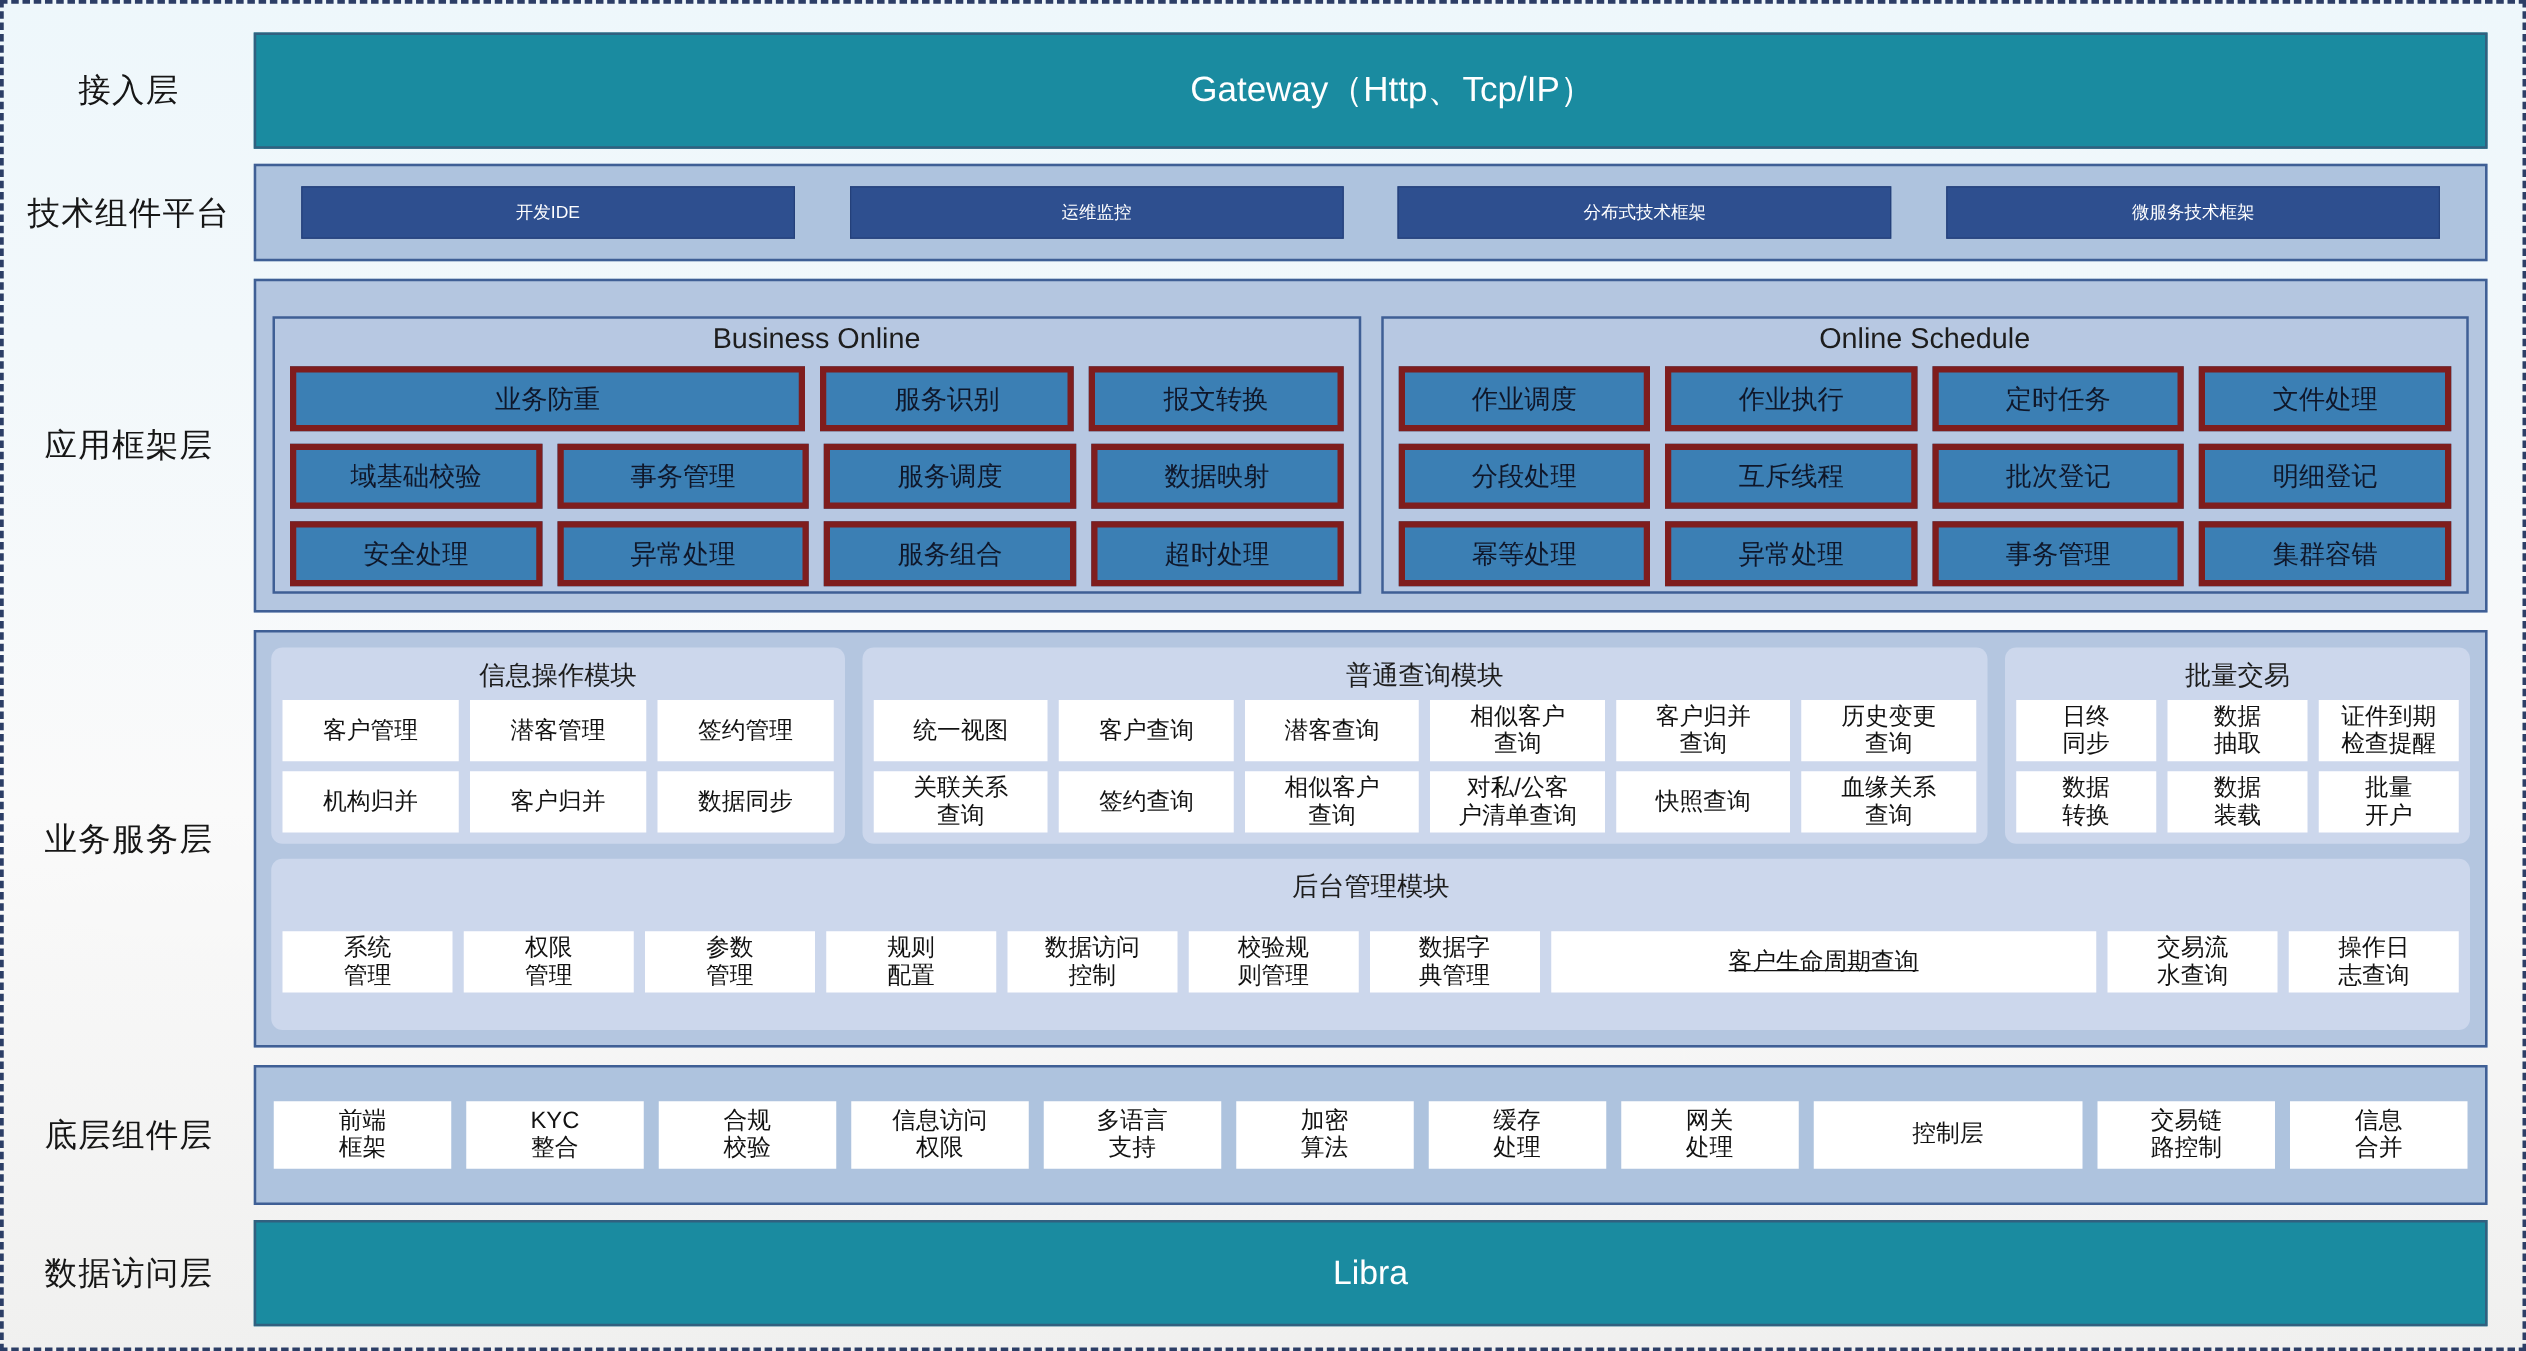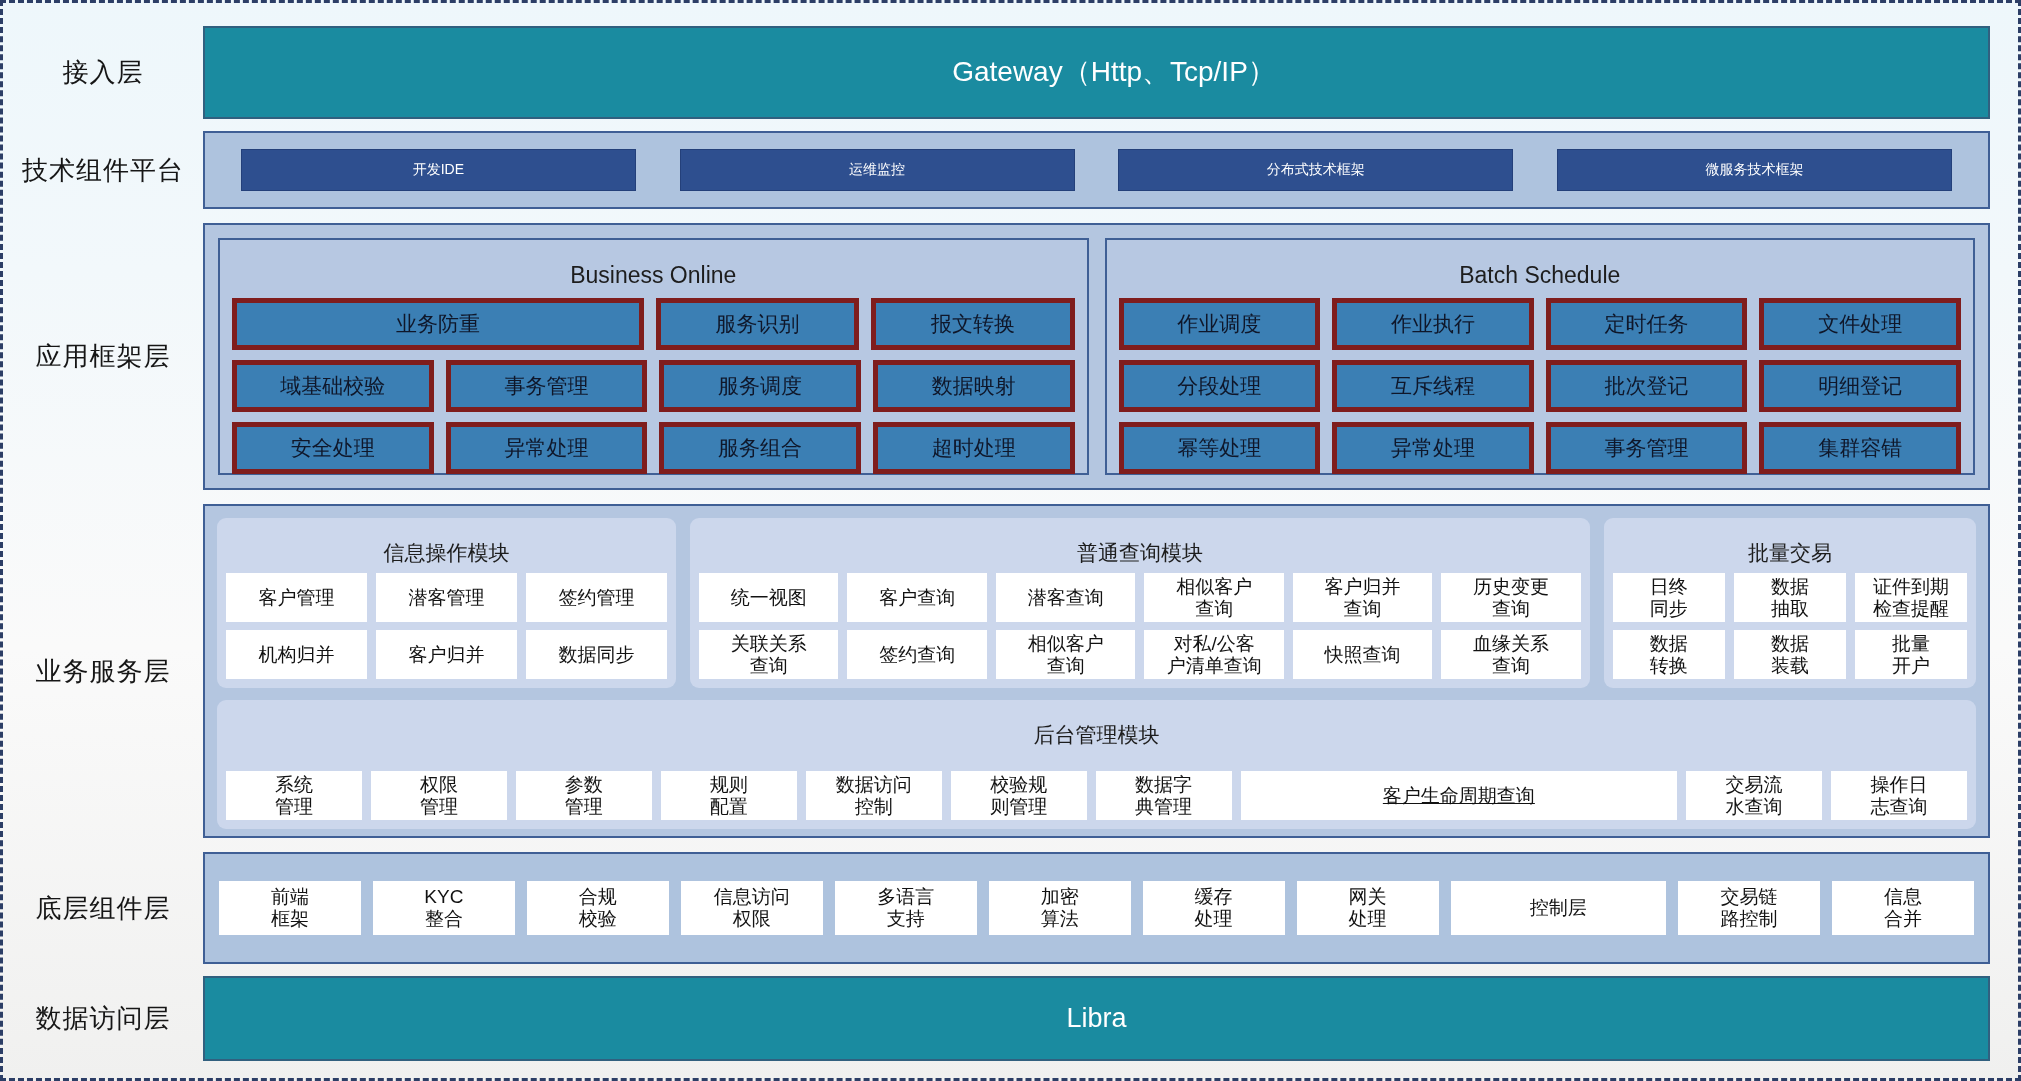--- a/index.html
+++ b/index.html
@@ -61,23 +61,23 @@
     border:2px solid #3f5f95;
     display:flex;
     gap:16px;
     padding:13px;
     margin-right:34px;
     box-sizing:border-box;
   }
   .subpanel{
     background:#b7c8e2;
     border:2px solid #3f5f95;
-    padding:20px 12px 12px 12px;
-    box-sizing:border-box;
-    display:flex;flex-direction:column;
+    padding:0 12px 12px 12px;
+    box-sizing:border-box;
+    display:flex;flex-direction:column;margin-top:15px;
   }
   .subpanel .sp-title{
     text-align:center;font-size:23px;color:#1d1d1d;
     margin:2px 0 9px 0;
   }
   .fwgrid{display:flex;flex-direction:column;gap:10px;flex:1;}
   .fwrow{display:flex;gap:12px;flex:1;}
   .fwcell{
     background:#3b7fb4;
     border:5px solid #7f1d1d;
@@ -95,21 +95,21 @@
     border:2px solid #3f5f95;
     padding:12px;
     margin-right:34px;
     box-sizing:border-box;
     display:flex;flex-direction:column;gap:12px;
   }
   .bizrow{display:flex;gap:14px;}
   .modpanel{
     background:#ccd7ec;
     border-radius:9px;
-    padding:18px 9px 9px 9px;
+    padding:5px 9px 9px 9px;
     box-sizing:border-box;
     display:flex;flex-direction:column;
   }
   .modpanel .mp-title{
     text-align:center;font-size:21px;color:#1d1d1d;margin:3px 0 6px 0;
   }
   .mgrid{display:flex;flex-direction:column;gap:8px;}
   .mrow{display:flex;gap:9px;}
   .wcell{
     background:#ffffff;
@@ -187,21 +187,21 @@
           <div class="fwrow">
             <div class="fwcell">安全处理</div>
             <div class="fwcell">异常处理</div>
             <div class="fwcell">服务组合</div>
             <div class="fwcell">超时处理</div>
           </div>
         </div>
       </div>
 
       <div class="subpanel" style="flex:1;">
-        <div class="sp-title">Batch Schedule</div>
+        <div class="sp-title">Online Schedule</div>
         <div class="fwgrid">
           <div class="fwrow">
             <div class="fwcell">作业调度</div>
             <div class="fwcell">作业执行</div>
             <div class="fwcell">定时任务</div>
             <div class="fwcell">文件处理</div>
           </div>
           <div class="fwrow">
             <div class="fwcell">分段处理</div>
             <div class="fwcell">互斥线程</div>

